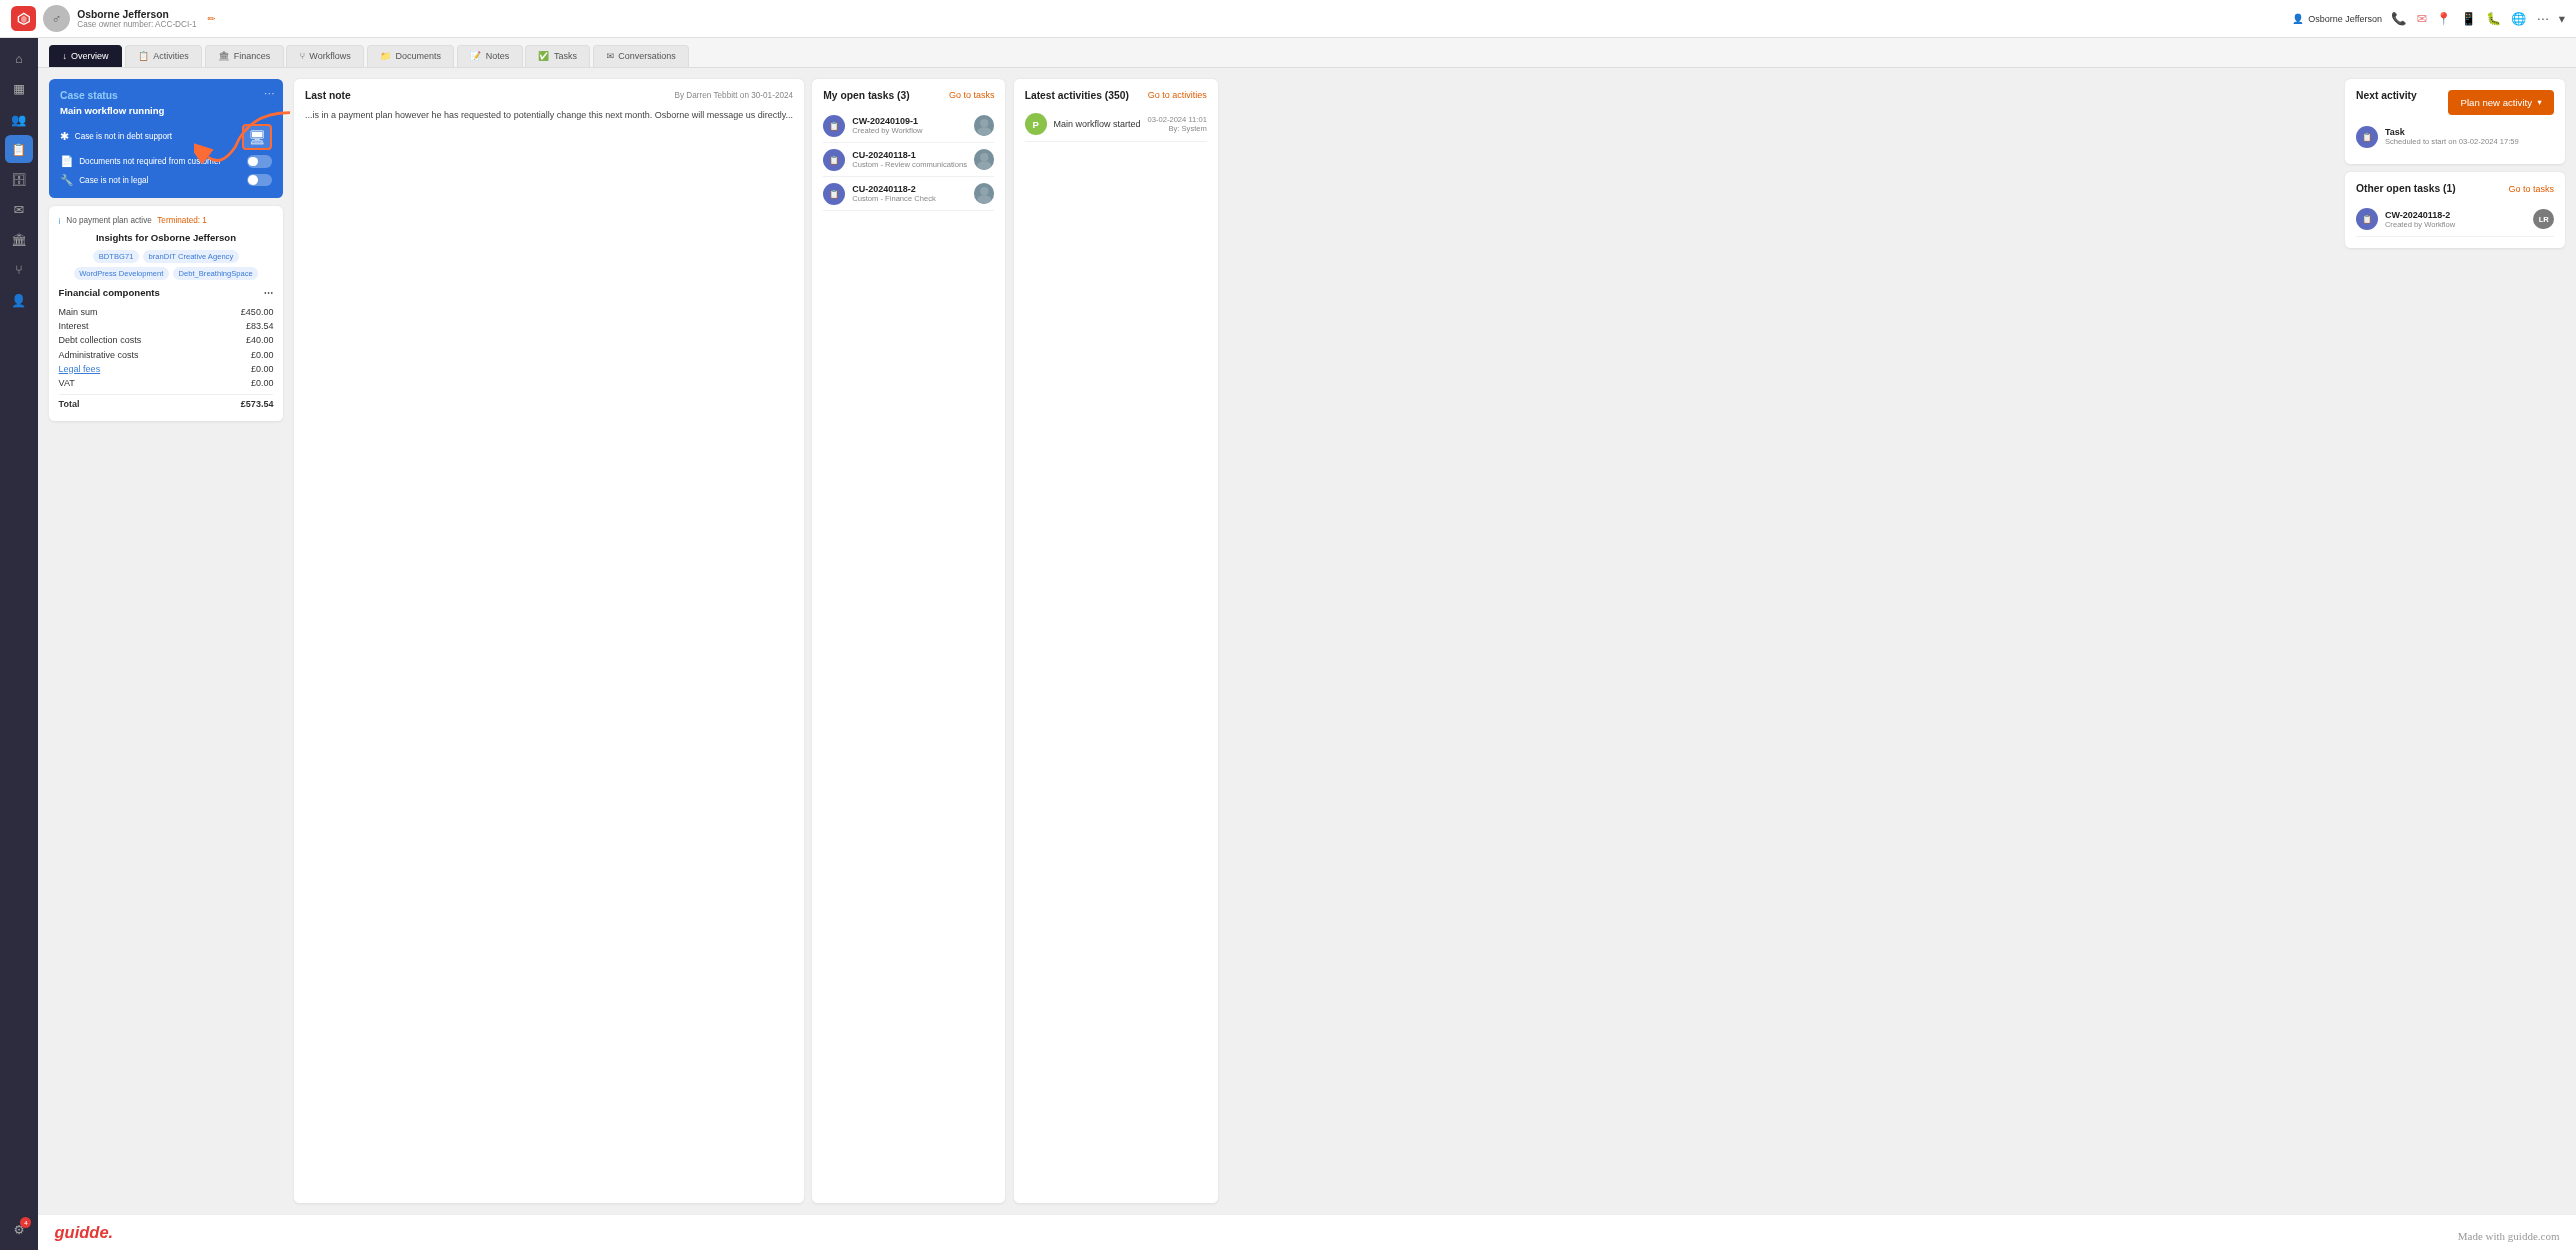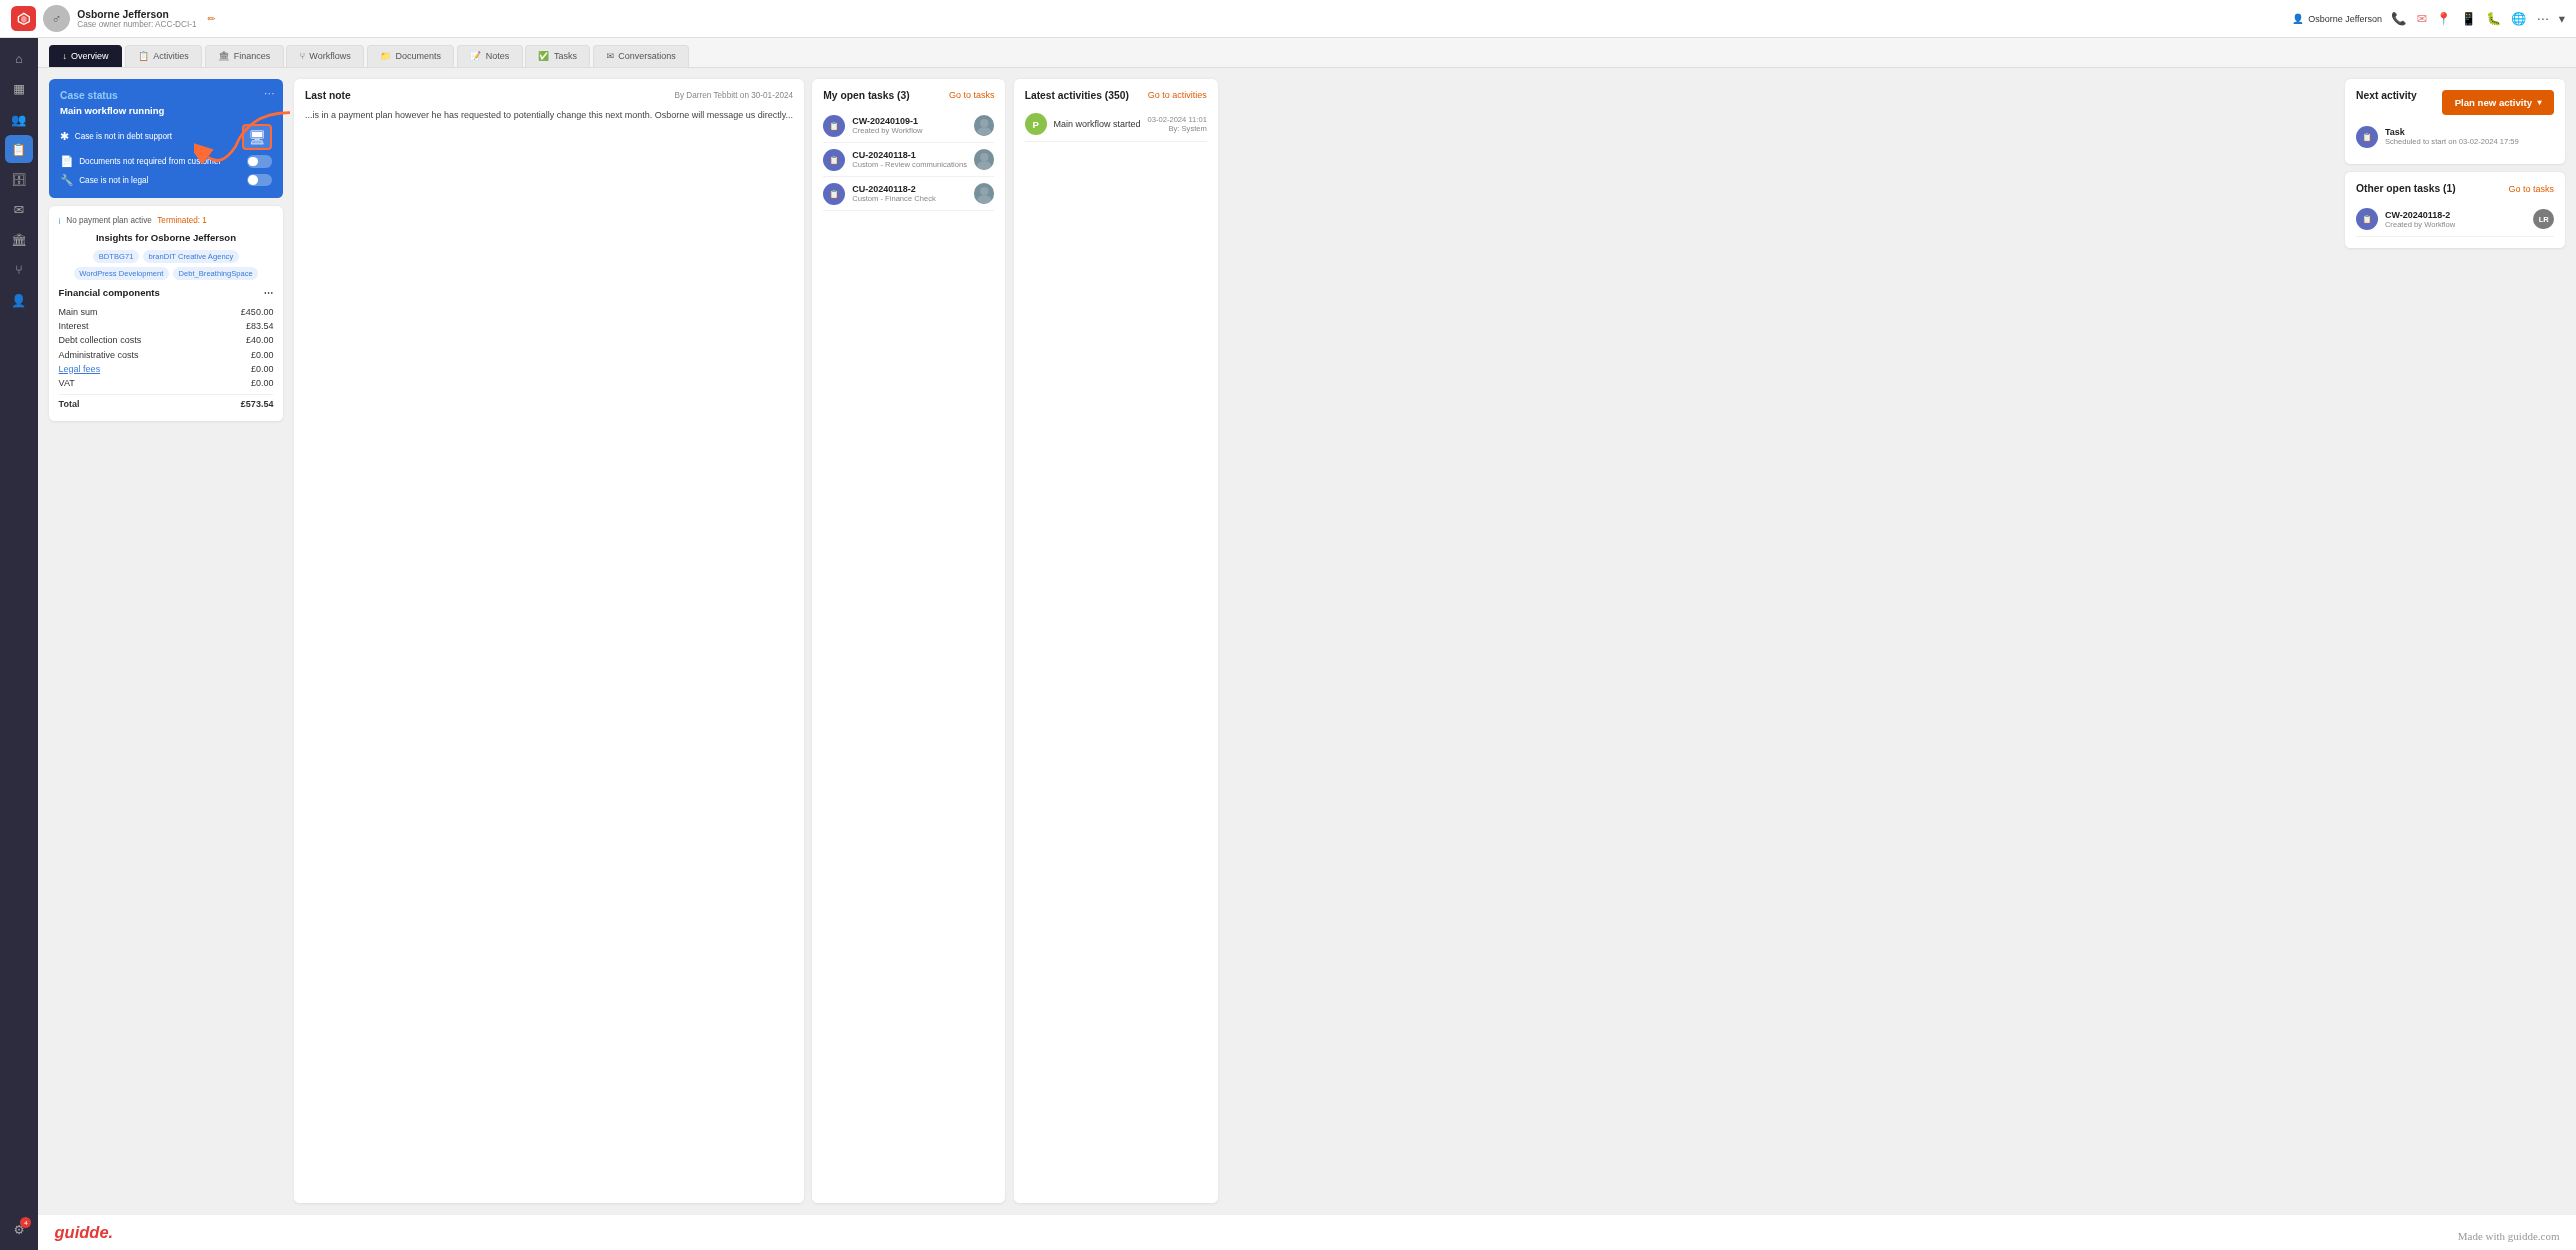--- a/index.html
+++ b/index.html
@@ -143,21 +143,21 @@
     
     .activities-header { display: flex; justify-content: space-between; align-items: center; margin-bottom: 6.9px; }
     .activity-item { display: flex; align-items: center; gap: 6.9px; padding: 5.5px 0; border-bottom: 0.7px solid #f0f0f0; }
     .activity-icon { width: 22px; height: 22px; border-radius: 50%; background: #8bc34a; display: flex; align-items: center; justify-content: center; color: #fff; font-size: 8.2px; flex-shrink: 0; }
     .activity-name { font-size: 9px; color: #333; }
     .activity-meta { font-size: 7.6px; color: #888; margin-left: auto; text-align: right; }
 
     
     .plan-btn {
       background: #e05c00; color: #fff; border: none; border-radius: 4.1px;
-      padding: 6.9px 12.4px; font-size: 9.6px; font-weight: 700; cursor: pointer;
+      padding: 6.9px 12.4px; font-size: 9.6px; font-weight: 400; cursor: pointer;
       display: flex; align-items: center; gap: 5.5px;
     }
     .plan-btn .dropdown-arrow { font-size: 8.2px; }
 
     
     .next-activity-header { display: flex; justify-content: space-between; align-items: flex-start; }
 
     
     .branding {
       background: #fff; padding: 8.2px 16.5px; display: flex; justify-content: space-between;

